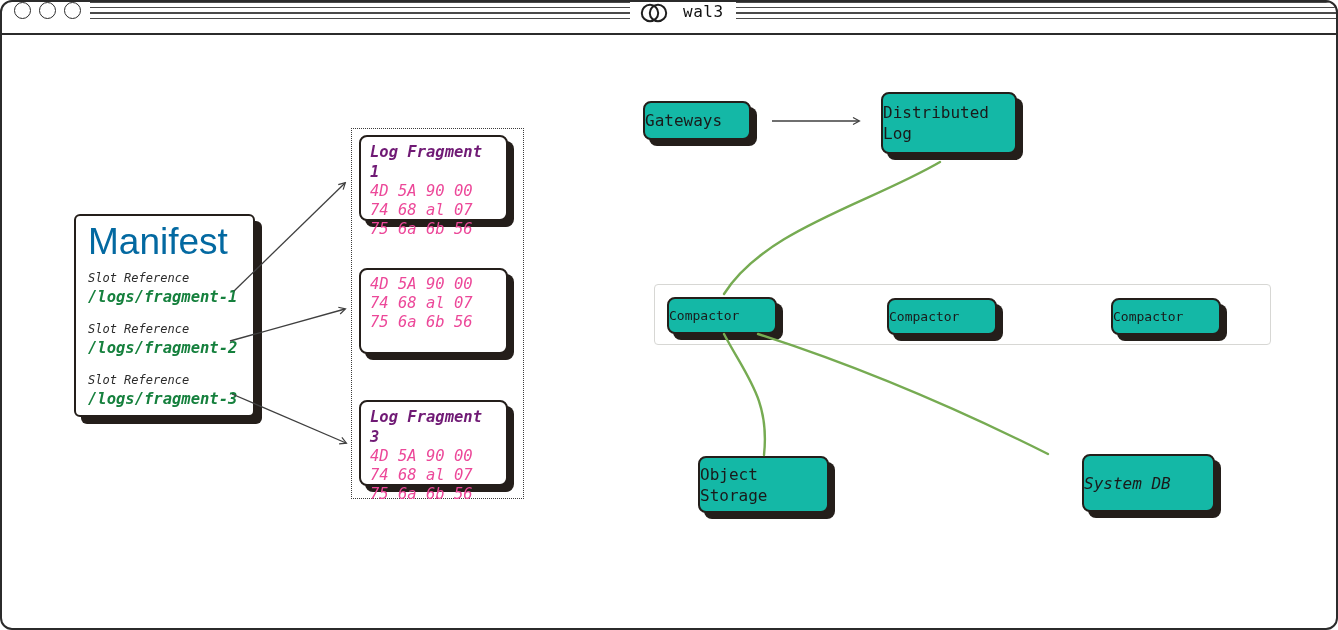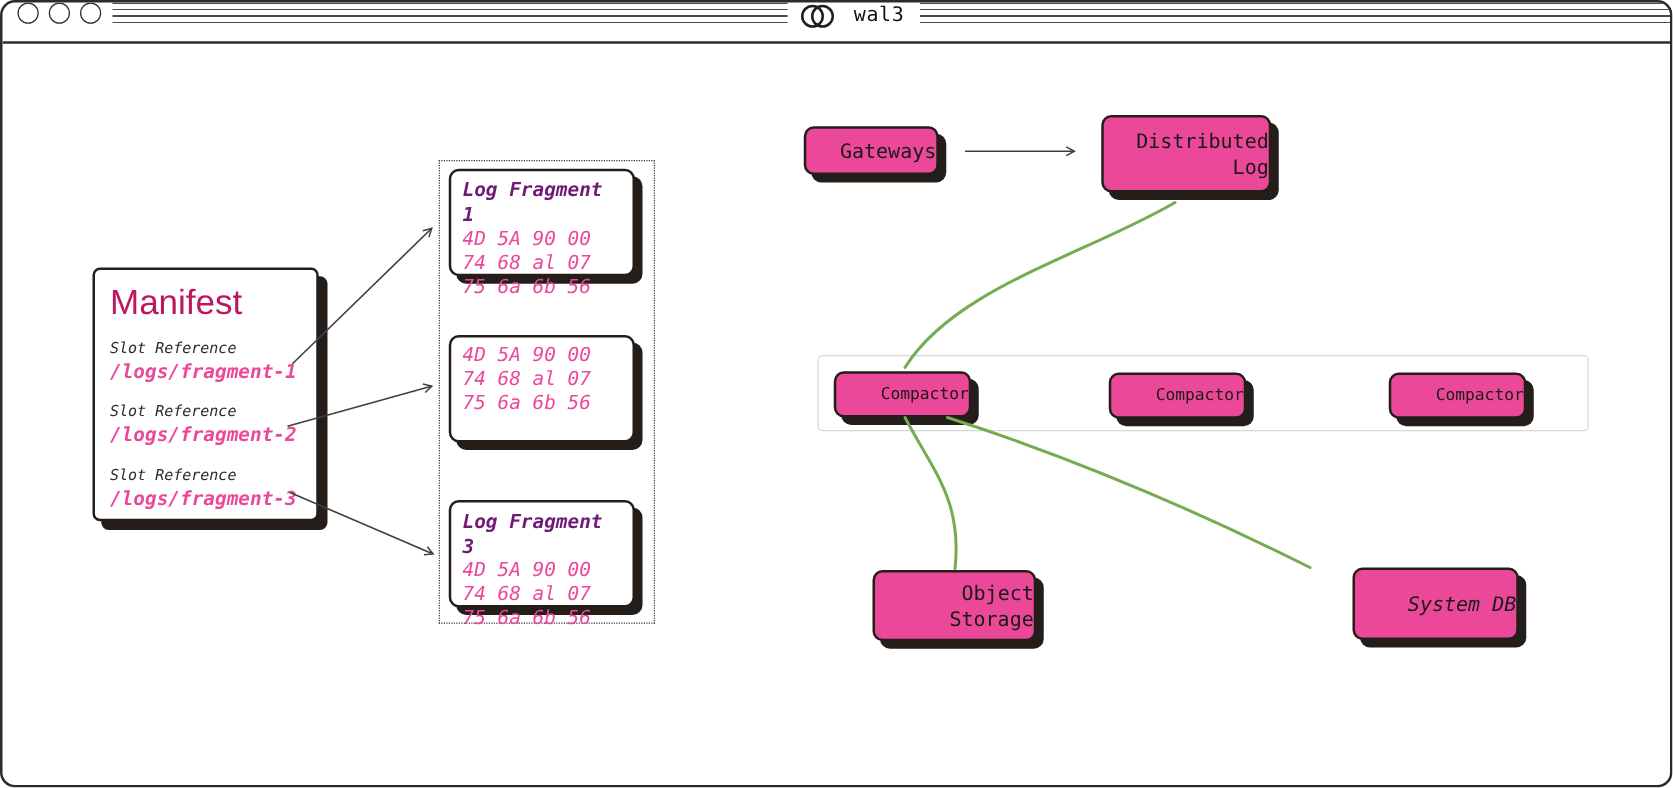--- a/index.html
+++ b/index.html
@@ -31,39 +31,39 @@
     height:17px;flex:none;
     background:repeating-linear-gradient(to bottom,#4a4a4a 0 1.2px,transparent 1.2px 5.2px);
   }
   .ruled.left{width:540px;margin-left:9px;}
   .ruled.right{width:602px;margin-left:12px;}
   .logo{margin-left:10px;display:flex;align-items:center;}
   .win-title{margin-left:13px;font-size:16px;color:#111;letter-spacing:.5px;}
 
   
   .node{
-    position:absolute;background:#ec4899;border:2.5px solid var(--ink);
+    position:absolute;background:#14b8a6;border:2.5px solid var(--ink);
     border-radius:8px;box-shadow:6px 6px 0 var(--ink);
-    display:flex;flex-direction:column;align-items:flex-end;justify-content:center;
+    display:flex;flex-direction:column;align-items:flex-start;justify-content:center;
     font-size:16px;line-height:21px;text-align:center;z-index:2;
   }
 
   
   .manifest{
     position:absolute;left:72px;top:212px;width:181px;height:203px;
     background:#fff;border:2.5px solid var(--ink);border-radius:6px;
     box-shadow:7px 7px 0 var(--ink);padding:9px 12px;z-index:2;
   }
   .manifest h1{
     font-family:"Liberation Sans",sans-serif;font-weight:400;
-    font-size:28px;line-height:34px;color:#be185d;margin-bottom:10px;
+    font-size:37px;line-height:34px;color:#0369a1;margin-bottom:10px;
   }
   .mentry{margin-bottom:13px;}
   .mlabel{font-style:italic;font-size:12px;line-height:19px;color:#2b2b2b;}
-  .mpath{font-style:italic;font-weight:bold;font-size:15.5px;line-height:19px;color:#ec4899;}
+  .mpath{font-style:italic;font-weight:bold;font-size:15.5px;line-height:19px;color:#15803d;}
 
   
   .frag-group{
     position:absolute;left:349px;top:126px;width:173px;height:371px;
     border:1.5px dotted #3c3c3c;z-index:1;
   }
   .fragment{
     position:absolute;left:357px;width:149px;height:86px;
     background:#fff;border:2.5px solid var(--ink);border-radius:8px;
     box-shadow:6px 6px 0 var(--ink);padding:5px 9px;z-index:2;

